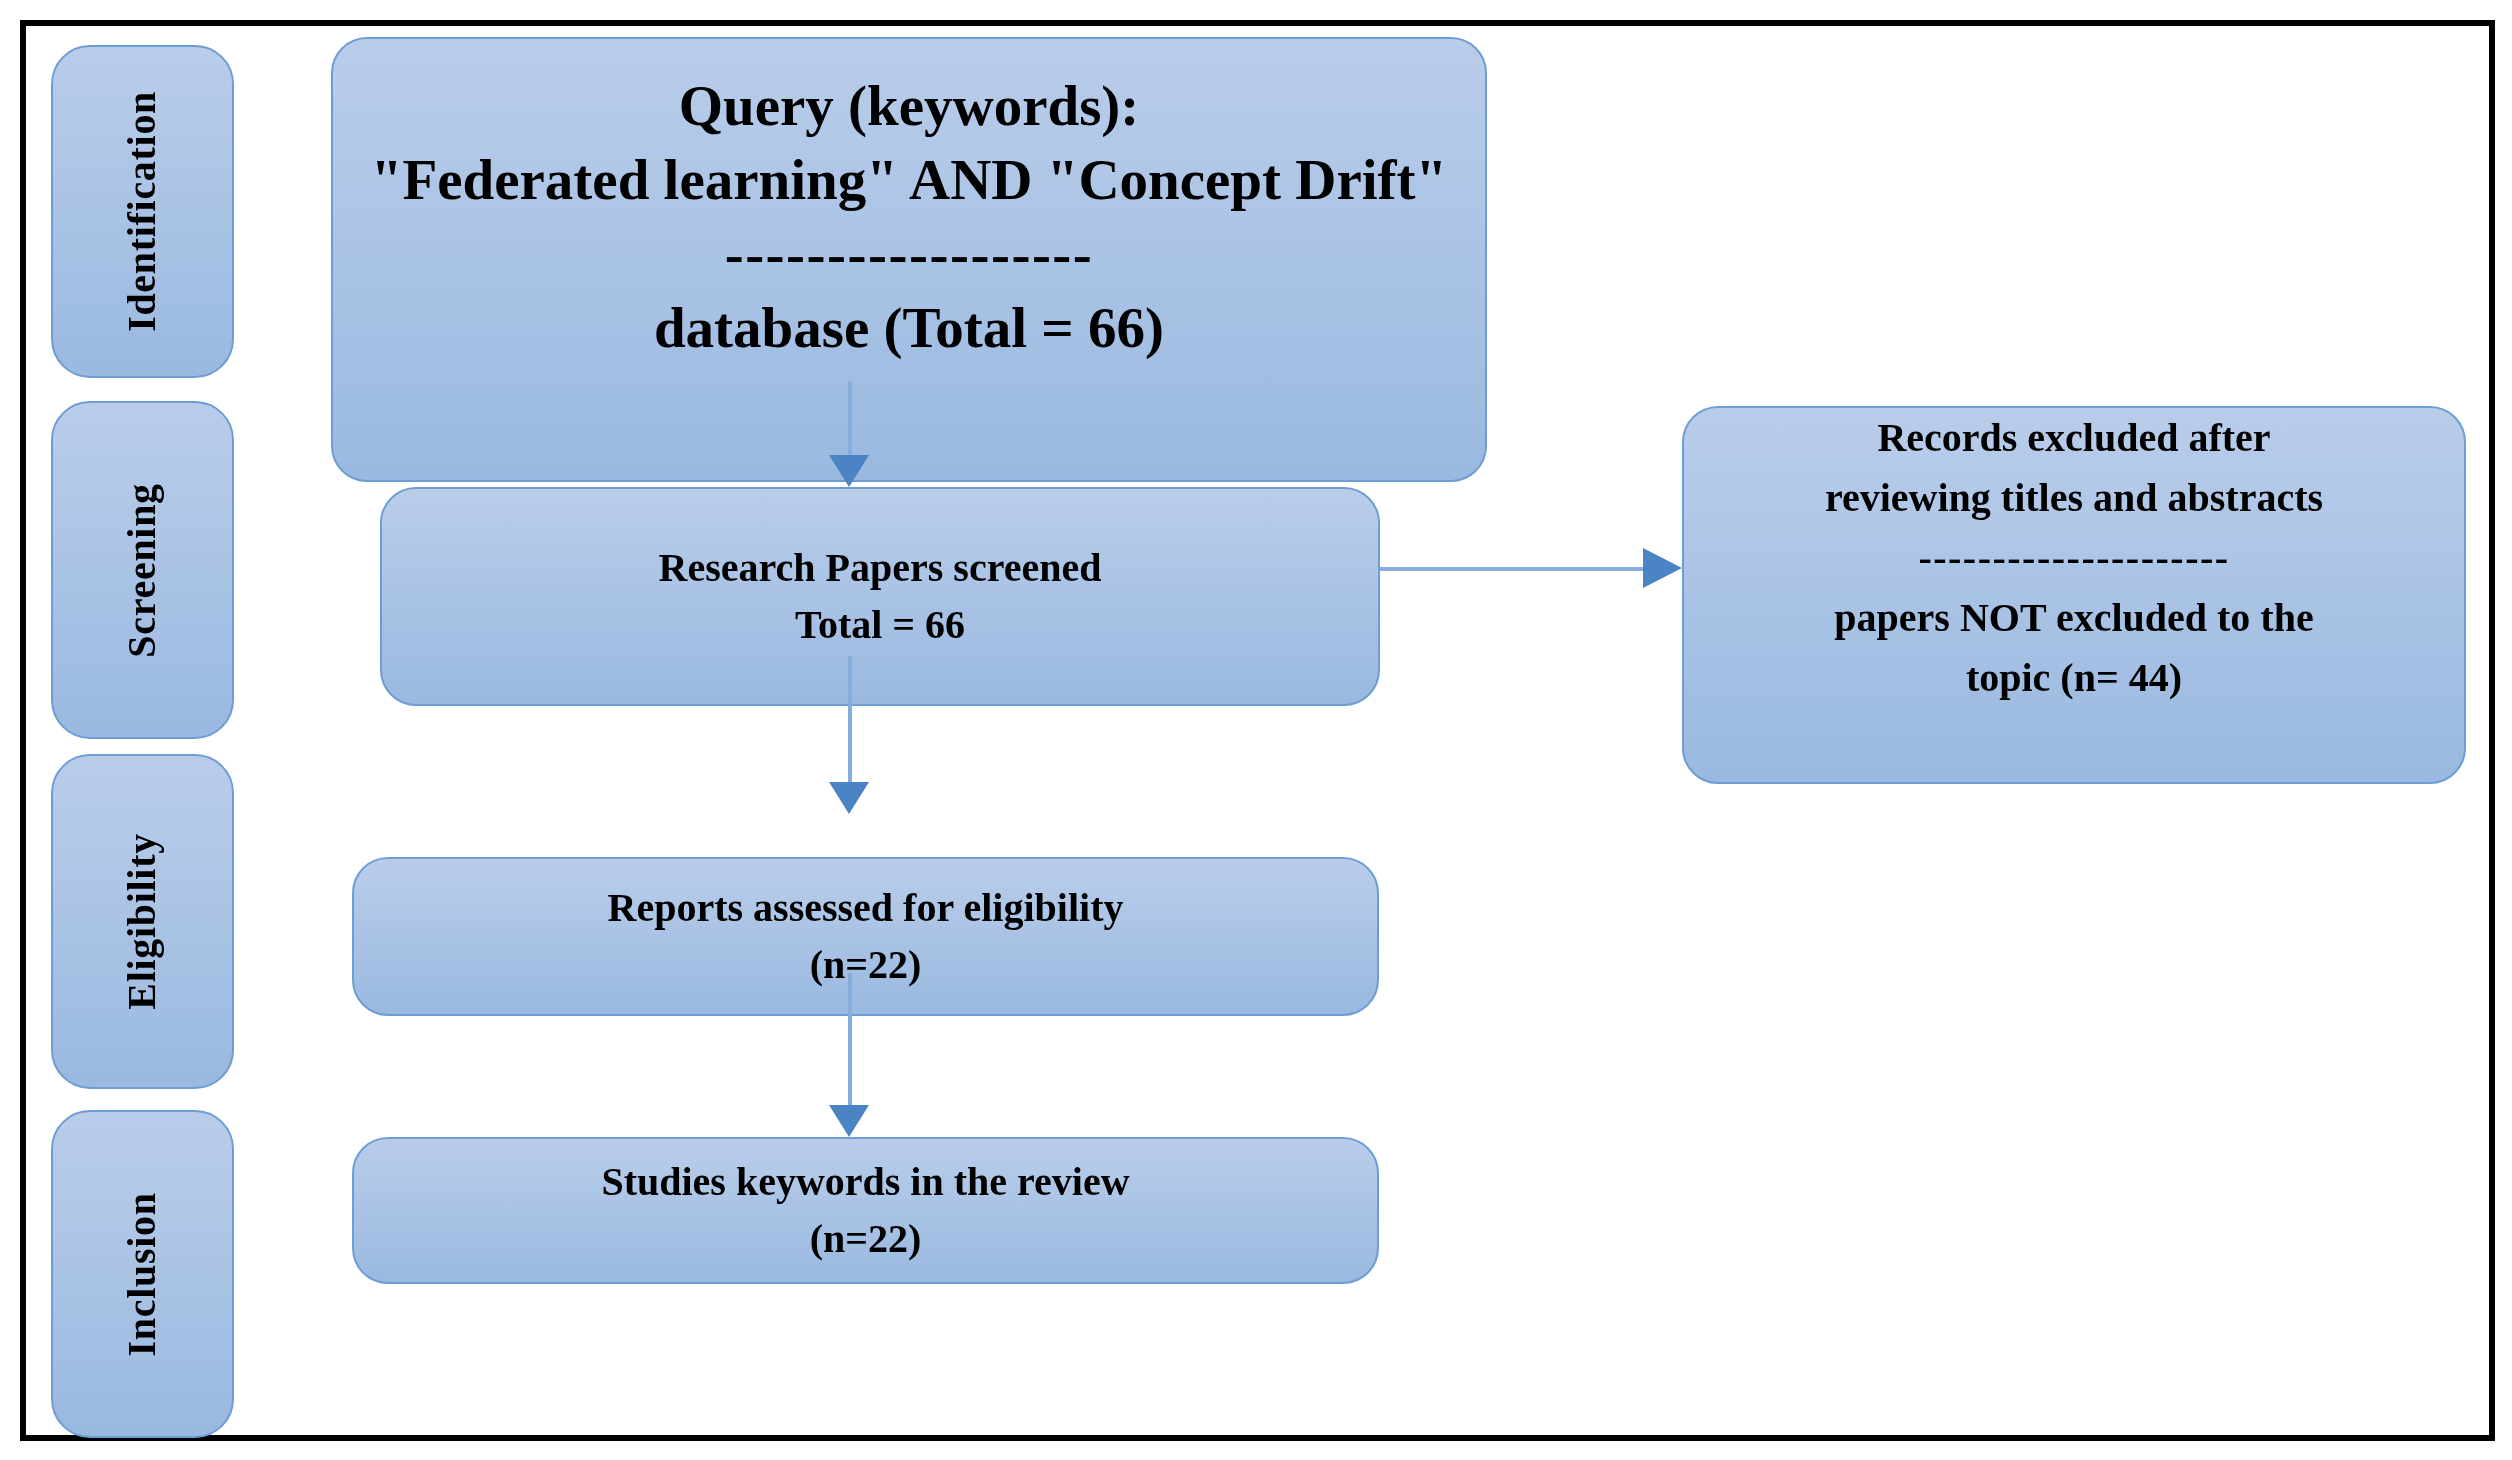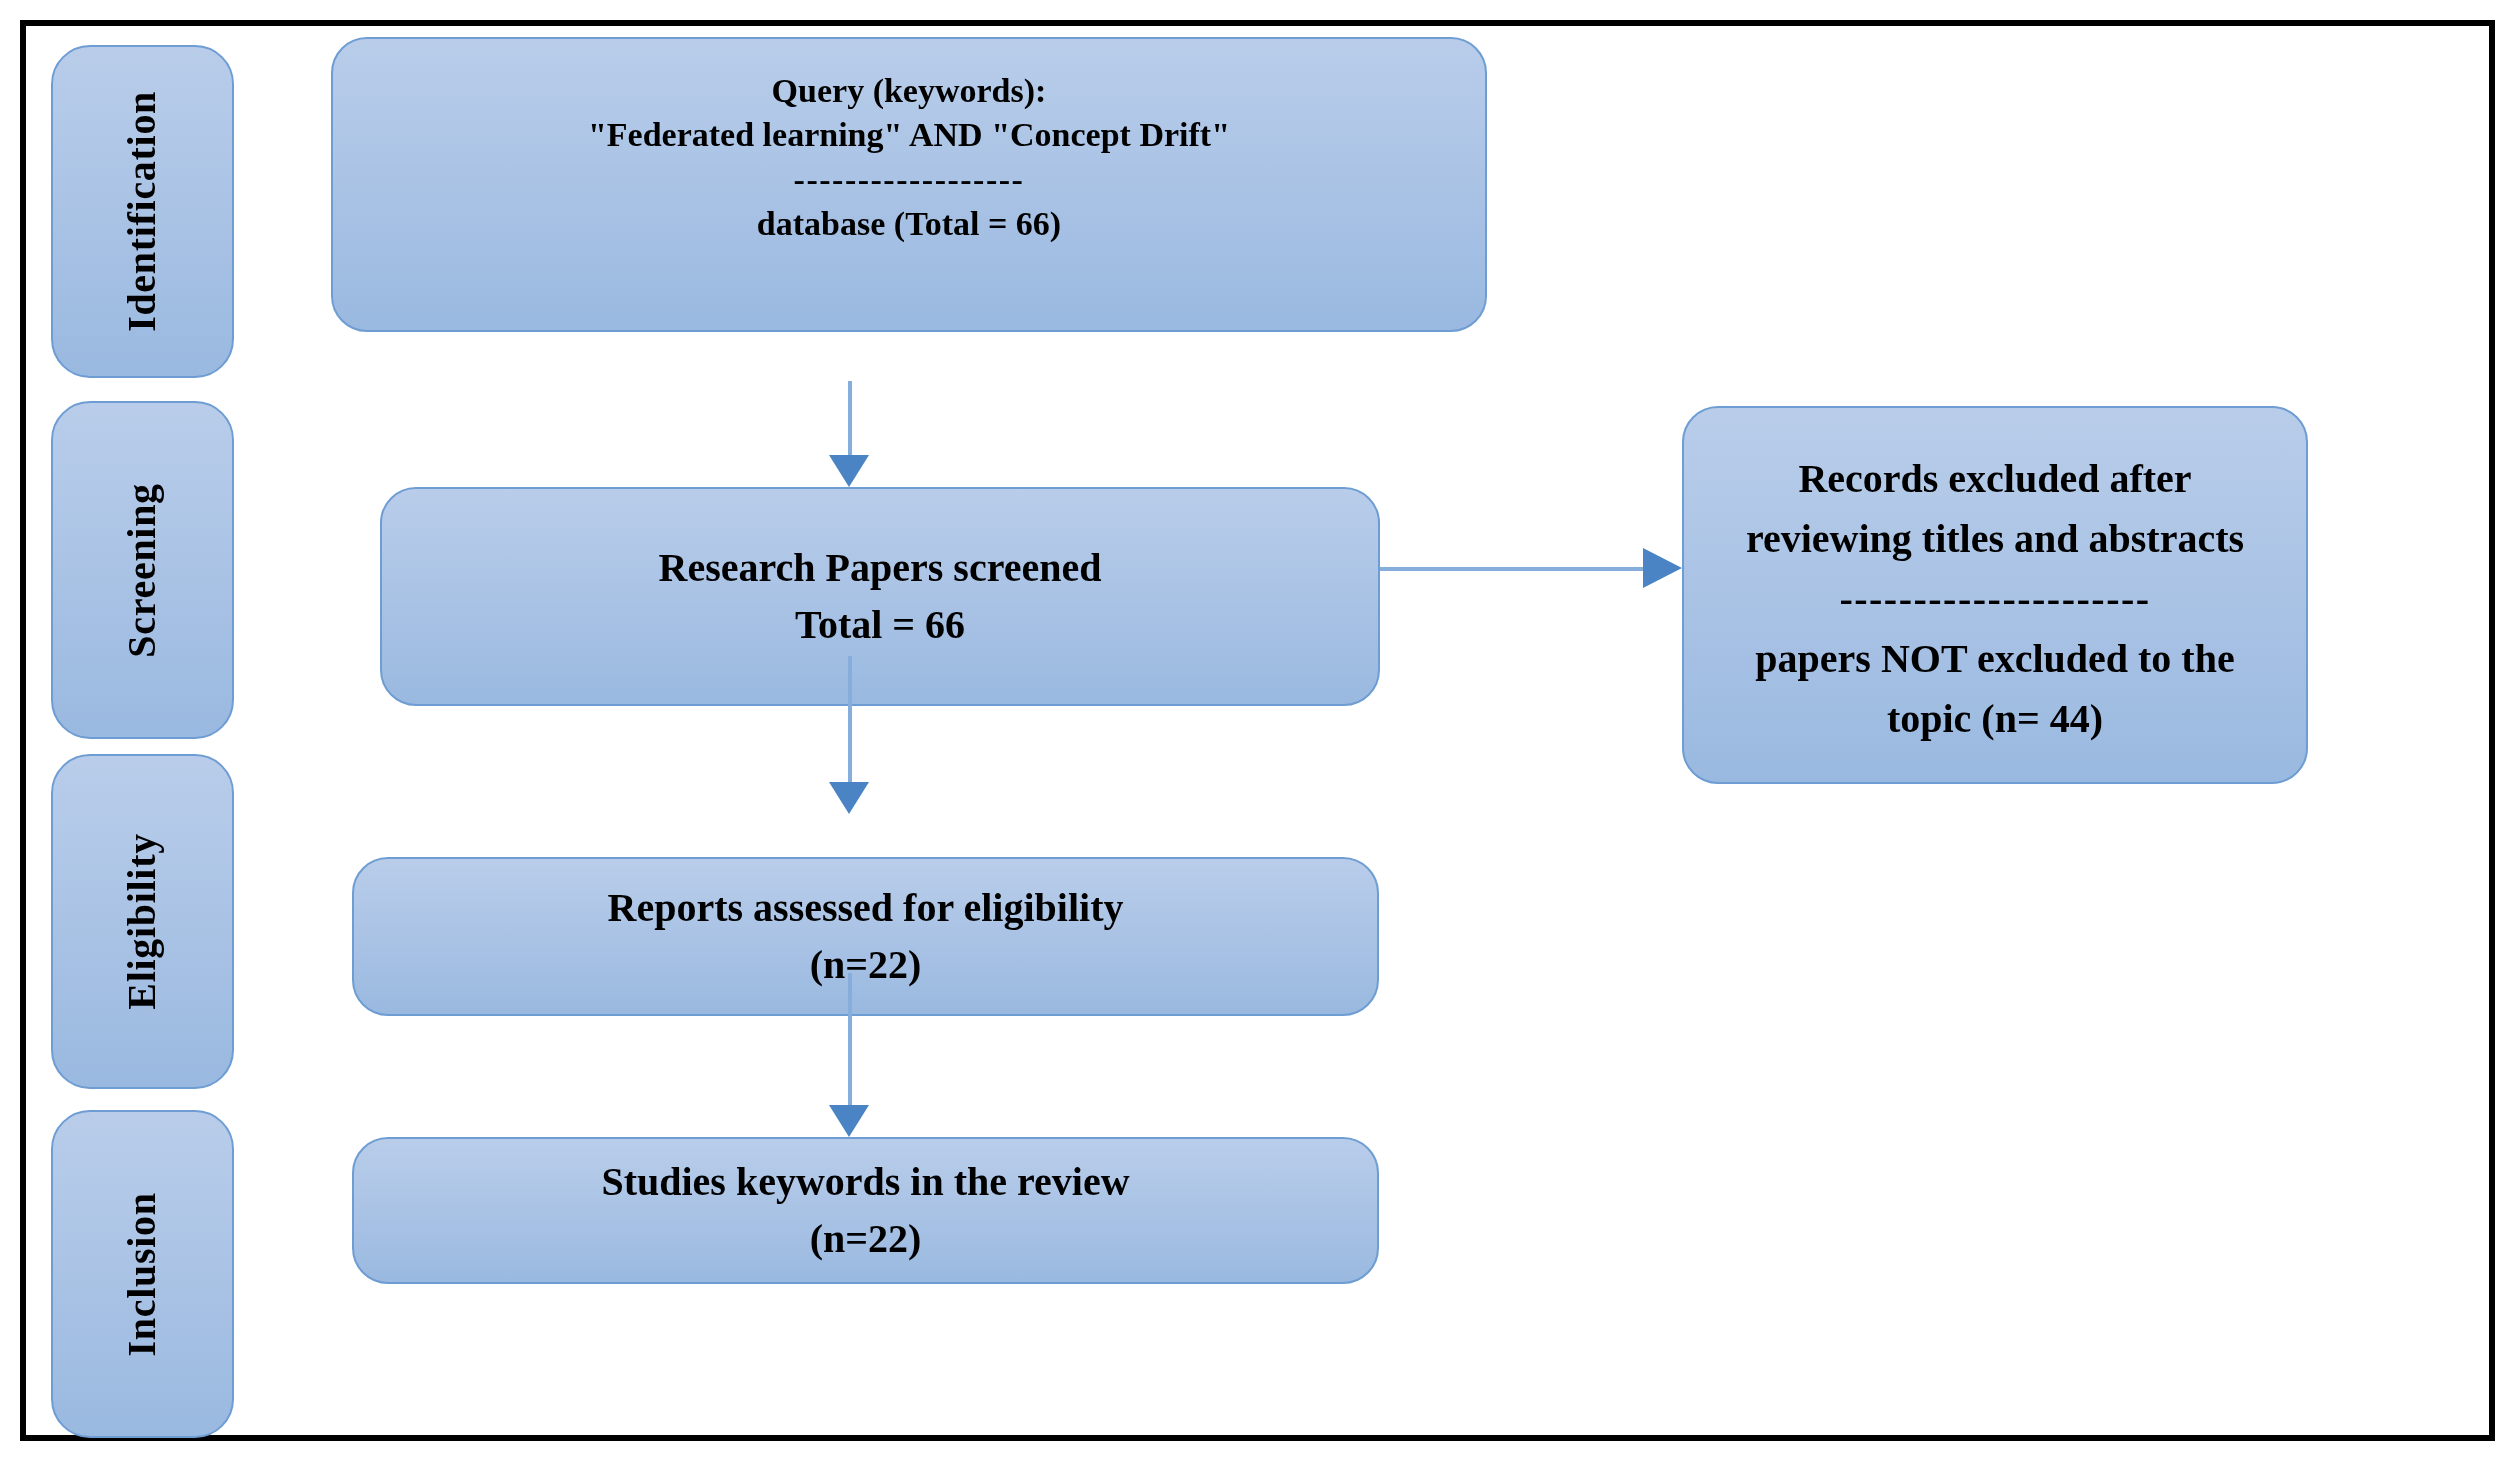--- a/index.html
+++ b/index.html
@@ -70,33 +70,33 @@
   <div class="bx stage" style="left:25px;top:375px;width:183px;height:338px;">
     <span class="rot">Screening</span>
   </div>
   <div class="bx stage" style="left:25px;top:728px;width:183px;height:335px;">
     <span class="rot">Eligibility</span>
   </div>
   <div class="bx stage" style="left:25px;top:1084px;width:183px;height:328px;">
     <span class="rot">Inclusion</span>
   </div>
 
-  <div class="bx toplist" style="left:305px;top:11.2px;width:1156px;height:295px;padding-top:30px;font-size:34px;line-height:1.3;">
+  <div class="bx toplist" style="left:305px;top:11.2px;width:1156px;height:445px;padding-top:30px;font-size:57px;line-height:1.3;">
     <span class="ln">Query (keywords):</span>
     <span class="ln">"Federated learning" AND "Concept Drift"</span>
     <span class="ln sep">------------------</span>
     <span class="ln">database (Total = 66)</span>
   </div>
 
   <div class="bx" style="left:354px;top:461px;width:1000px;height:219px;">
     <span class="ln">Research Papers screened</span>
     <span class="ln">Total = 66</span>
   </div>
 
-  <div class="bx toplist" style="left:1656px;top:380px;width:626px;height:378px;padding-top:41px;line-height:1.5;">
+  <div class="bx toplist" style="left:1656px;top:380px;width:784px;height:378px;line-height:1.5;">
     <span class="ln">Records excluded after</span>
     <span class="ln">reviewing titles and abstracts</span>
     <span class="ln sep">---------------------</span>
     <span class="ln">papers NOT excluded to the</span>
     <span class="ln">topic (n= 44)</span>
   </div>
 
   <div class="bx" style="left:326px;top:788px;width:1027px;height:159px;margin-top:43px;">
     <span class="ln">Reports assessed for eligibility</span>
     <span class="ln">(n=22)</span>

